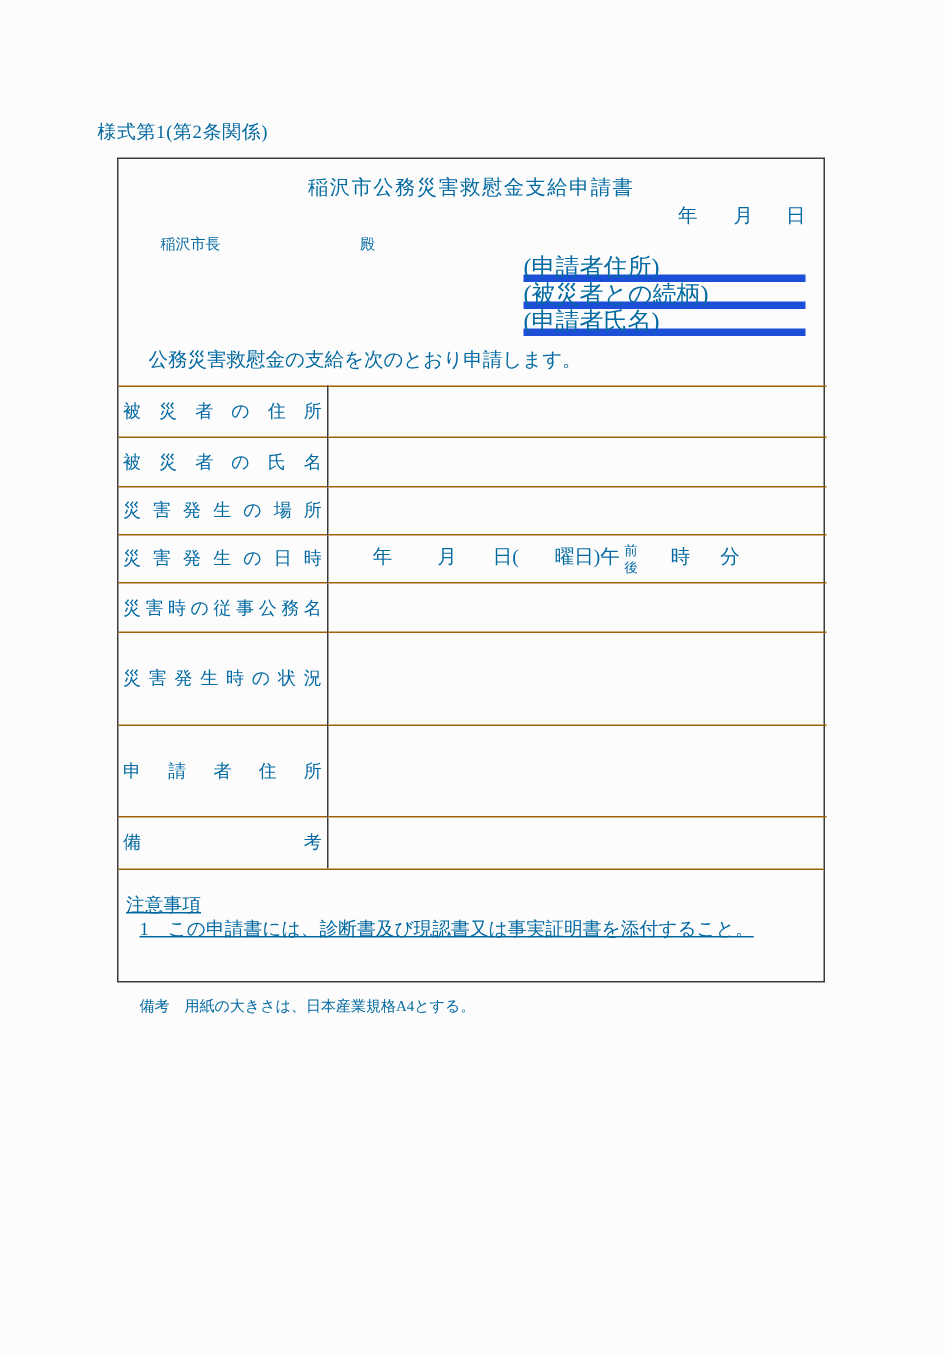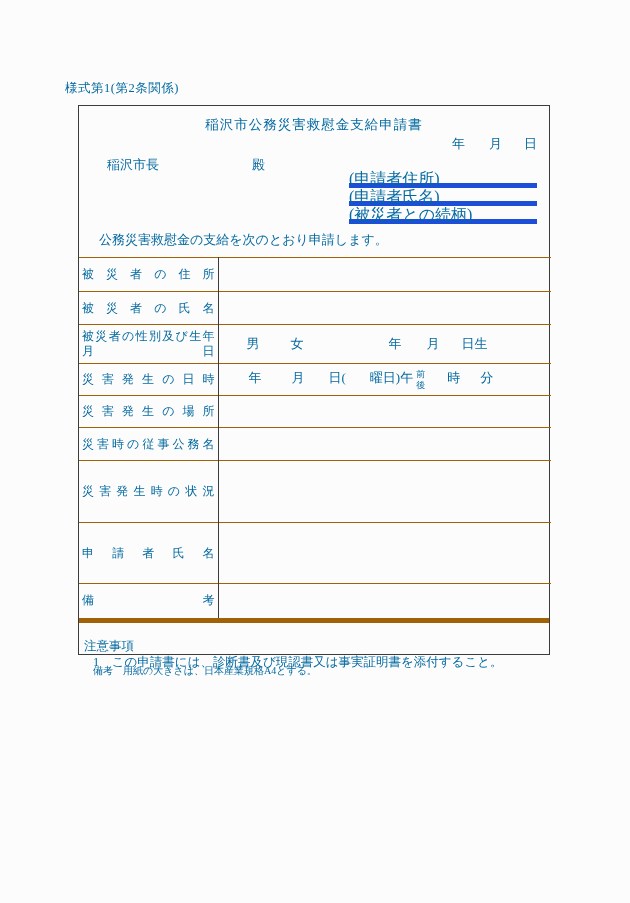--- a/index.html
+++ b/index.html
@@ -51,21 +51,21 @@
     padding-right: 12px;
     font-size: 13px;
     font-family: Liberation Mono, monospace;
   }
   .date-line .dm { margin-left: 24px; }
   .date-line .dd { margin-left: 22px; }
   .addressee-line {
     position: absolute;
     top: 50px;
     left: 28px;
-    font-size: 13px;
+    font-size: 10px;
   }
   .addressee-line .honorific { margin-left: 93px; }
   .applicant-block {
     position: absolute;
     top: 64px;
     left: 270px;
     width: 188px;
   }
   .applicant-line {
     height: 18px;
@@ -114,24 +114,25 @@
   .ampm {
     display: inline-block;
     vertical-align: middle;
     font-size: 9px;
     line-height: 1.15;
     text-align: center;
     margin-left: 3px;
   }
   .ampm span { display: block; }
   .notes {
-    border-top: 5px solid #a16207;
+    border-top: 1px solid #a16207;
     padding: 15px 6px 0 5px;
     font-size: 12.5px;
     line-height: 16px;
+    text-decoration: underline;
   }
   .notes .note-item { padding-left: 9px; }
   .bottom-remark {
     position: absolute;
     left: 93px;
     top: 664px;
     font-size: 10px;
   }
 </style>
 </head>
@@ -149,63 +150,57 @@
       <div class="date-line">
         <span class="seg">年</span><span class="seg dm">月</span><span class="seg dd">日</span>
       </div>
 
       <div class="addressee-line">
         <span class="seg">稲沢市長</span><span class="seg honorific">殿</span>
       </div>
 
       <div class="applicant-block">
         <div class="applicant-line">(申請者住所)</div>
+        <div class="applicant-line">(被災者との続柄)</div>
         <div class="applicant-line">(申請者氏名)</div>
-        <div class="applicant-line">(被災者との続柄)</div>
       </div>
 
       <div class="declaration">公務災害救慰金の支給を次のとおり申請します。</div>
     </div>
 
     <table class="form-table">
       <tbody>
           <tr class="r-h34">
         <td class="lbl">被災者の住所</td>
         <td class="val"></td>
       </tr>
       <tr class="r-h33">
         <td class="lbl">被災者の氏名</td>
         <td class="val"></td>
       </tr>
-      <tr class="r-h39">
-        <td class="lbl">被災者の性別及び生年月日</td>
-        <td class="val">
-          <span class="seg" style="margin-left:28px">男</span><span class="seg" style="margin-left:31px">女</span><span class="seg" style="margin-left:85px">年</span><span class="seg" style="margin-left:25px">月</span><span class="seg" style="margin-left:22px">日生</span>
-        </td>
+      <tr class="r-h32">
+        <td class="lbl">災害発生の場所</td>
+        <td class="val"></td>
       </tr>
       <tr class="r-h32">
         <td class="lbl">災害発生の日時</td>
         <td class="val">
           <span class="seg" style="margin-left:30px">年</span><span class="seg" style="margin-left:30px">月</span><span class="seg" style="margin-left:24px">日(</span><span class="seg" style="margin-left:24px">曜日)午</span><span class="ampm"><span>前</span><span>後</span></span><span class="seg" style="margin-left:22px">時</span><span class="seg" style="margin-left:20px">分</span>
         </td>
       </tr>
-      <tr class="r-h32">
-        <td class="lbl">災害発生の場所</td>
-        <td class="val"></td>
-      </tr>
       <tr class="r-h33">
         <td class="lbl">災害時の従事公務名</td>
         <td class="val"></td>
       </tr>
       <tr class="r-h62">
         <td class="lbl">災害発生時の状況</td>
         <td class="val"></td>
       </tr>
       <tr class="r-h61">
-        <td class="lbl">申請者氏名</td>
+        <td class="lbl">申請者住所</td>
         <td class="val"></td>
       </tr>
       <tr class="r-h34">
         <td class="lbl">備考</td>
         <td class="val"></td>
       </tr>
     </tbody>
       </table>
 
     <div class="notes">

